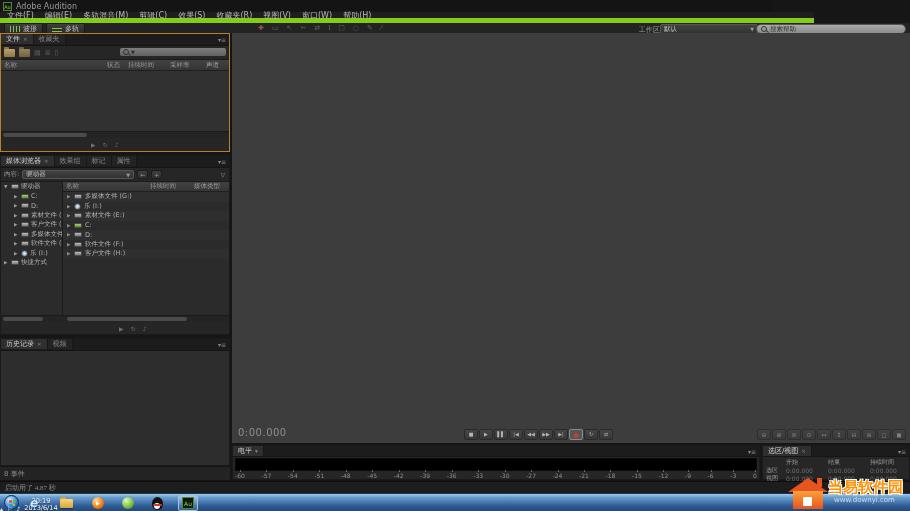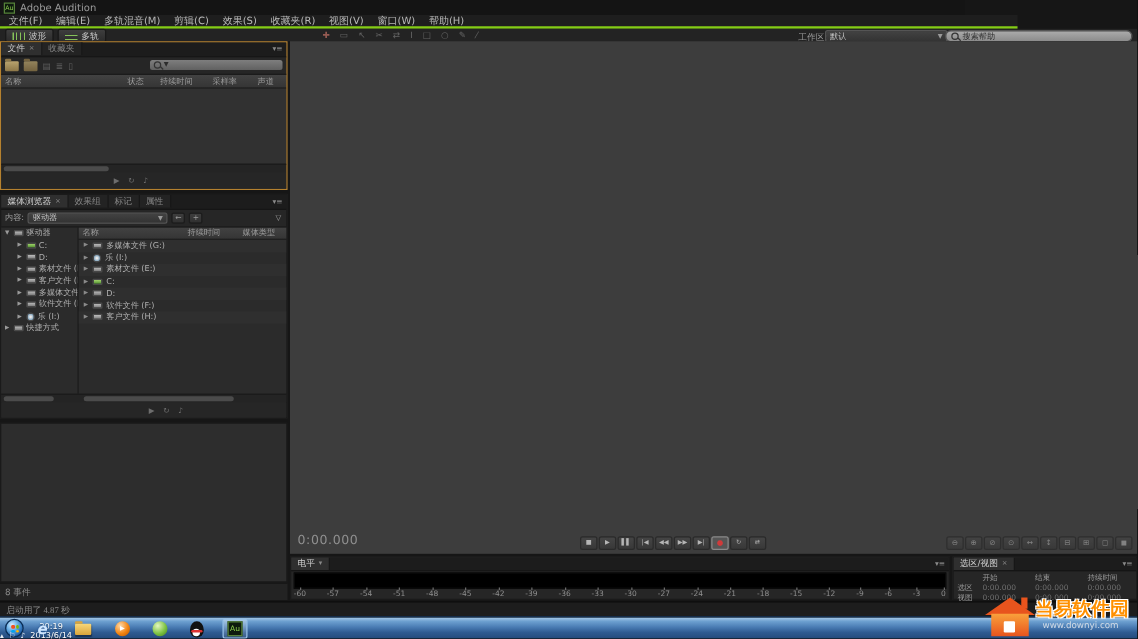--- a/index.html
+++ b/index.html
@@ -3,21 +3,21 @@
 <meta charset="utf-8">
 <style>
   html,body{margin:0;padding:0;background:#000;}
   .screen{position:relative;width:910px;height:511px;overflow:hidden;
     font-family:"DejaVu Sans",sans-serif;background:#161616;-webkit-font-smoothing:antialiased;}
   .p{position:absolute;}
   
   .titlebar{left:0;top:0;width:772px;height:12px;background:#141414;display:flex;align-items:center;gap:4px;padding-left:3px;box-sizing:border-box;}
   .au-ico{width:9px;height:9px;background:#0d1a0d;border:1px solid #56813a;color:#8fd14f;font-size:5px;line-height:9px;text-align:center;box-sizing:border-box;}
   .title-txt{font-size:8px;color:#9a9a9a;}
-  .menubar{left:0;top:12px;width:814px;height:11px;background:#1e1e1e;display:flex;align-items:center;gap:11px;padding-left:7px;box-sizing:border-box;border-bottom:2px solid #84cc16;text-align:right;}
+  .menubar{left:0;top:12px;width:814px;height:11px;background:#1e1e1e;display:flex;align-items:center;gap:11px;padding-left:7px;box-sizing:border-box;border-bottom:5px solid #84cc16;text-align:right;}
   .menubar span{font-size:8px;color:#b8b8b8;white-space:nowrap;}
   .toolbar{left:0;top:23px;width:910px;height:10px;background:#232323;}
   .mode-btns{left:4px;top:0;display:flex;gap:3px;}
   .mode-btn{display:flex;align-items:center;gap:3px;height:9px;padding:0 5px;background:linear-gradient(#3d3d3d,#2c2c2c);border:1px solid #191919;border-radius:2px;font-size:7px;color:#c9c9c9;}
   .ico-wave{width:10px;height:6px;background:repeating-linear-gradient(90deg,#86c25a 0 1px,transparent 1px 3px);}
   .ico-multi{width:10px;height:6px;background:repeating-linear-gradient(0deg,#86c25a 0 1px,transparent 1px 3px);}
   .tools{left:258px;top:1px;display:flex;gap:8px;}
   .tools .tool{font-size:7px;color:#6f6f6f;opacity:.85;}
   .tools [data-name="spot-healing-icon"]{color:#a8645a;}
   .ws-label{right:248px;top:2px;font-size:7px;color:#9a9a9a;}
@@ -42,21 +42,21 @@
   .files{left:0;top:33px;width:230px;height:119px;border:1px solid #b5812f;display:flex;flex-direction:column;}
   .files-toolbar{height:13px;background:#262626;display:flex;align-items:center;gap:4px;padding:0 3px;position:relative;border-bottom:1px solid #1b1b1b;}
   .folder{width:11px;height:8px;background:linear-gradient(#b9a36e,#8d7748);border-radius:1px;position:relative;}
   .folder::before{content:"";position:absolute;left:0;top:-2px;width:5px;height:2px;background:#8d7748;border-radius:1px 1px 0 0;}
   .faint-ico{font-size:7px;color:#5e5e5e;}
   .files-search{position:absolute;right:3px;top:2px;width:100px;height:8px;background:linear-gradient(#7e7e7e,#616161);border-radius:2px;display:flex;align-items:center;gap:2px;padding:0 3px;}
   .files-search .car{font-size:5px;color:#2c2c2c;}
   .files .colhdr{height:10px;}
   .files .colhdr span{padding-left:3px;box-sizing:border-box;}
   .files .colhdr span:nth-child(1){width:98px;}
-  .files .colhdr span:nth-child(2){width:26px;}
+  .files .colhdr span:nth-child(2){width:26px;text-align:center;}
   .files .colhdr span:nth-child(3){width:42px;}
   .files .colhdr span:nth-child(4){width:36px;}
   .files-list{flex:1;background:#313131;}
   .files .hscroll{height:6px;}
   .files-footer{height:13px;background:#262626;display:flex;align-items:center;gap:7px;padding-left:90px;}
   .tr-mini{font-size:6px;color:#6d6d6d;}
   
   .media{left:0;top:155px;width:230px;height:180px;display:flex;flex-direction:column;border:1px solid #1a1a1a;}
   .media-toolbar{height:13px;display:flex;align-items:center;gap:3px;padding:0 3px;border-bottom:1px solid #1b1b1b;position:relative;}
   .media-toolbar .lbl{font-size:6.5px;color:#9a9a9a;}
@@ -373,20 +373,30 @@
       <div class="hthumb" style="left:66px;width:120px;"></div>
     </div>
     <div class="media-footer">
       <span class="tr-mini" data-name="play-icon">▶</span>
       <span class="tr-mini" data-name="loop-icon">↻</span>
       <span class="tr-mini" data-name="autoplay-icon">♪</span>
     </div>
   </div>
 
   <div class="p panel history" data-name="history-panel">
+    <div class="tabbar">
+      <div class="tab active" data-name="tab-history">
+        <span>历史记录</span>
+        <span class="x" data-name="close-icon">×</span>
+      </div>
+      <div class="tab" data-name="tab-video">
+          <span>视频</span>
+        </div>
+      <span class="pmenu" data-name="panel-menu-icon">▾≡</span>
+    </div>
     <div class="history-body" data-name="history-list"></div>
   </div>
   <div class="p hist-footer" data-name="history-footer">
     <span>8 事件</span>
   </div>
 
   <div class="p panel editor" data-name="editor-panel">
     <div class="editor-body" data-name="editor-canvas">
       <span class="p timedisp" data-name="time-display">0:00.000</span>
       <div class="p transport" data-name="transport-controls">

